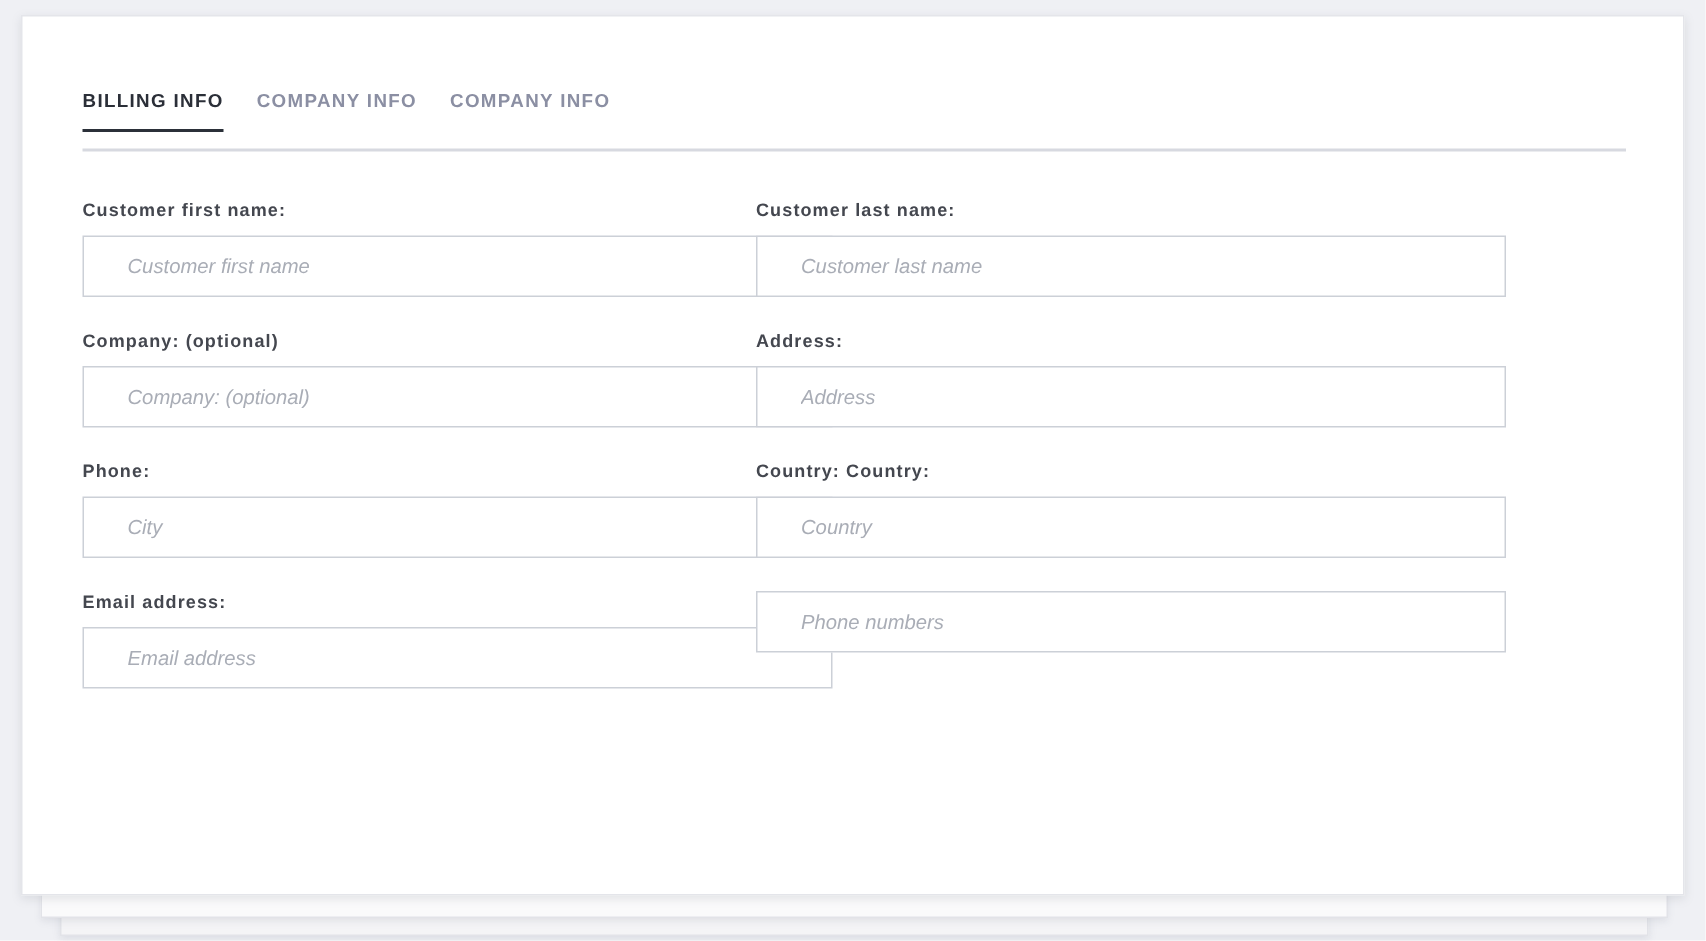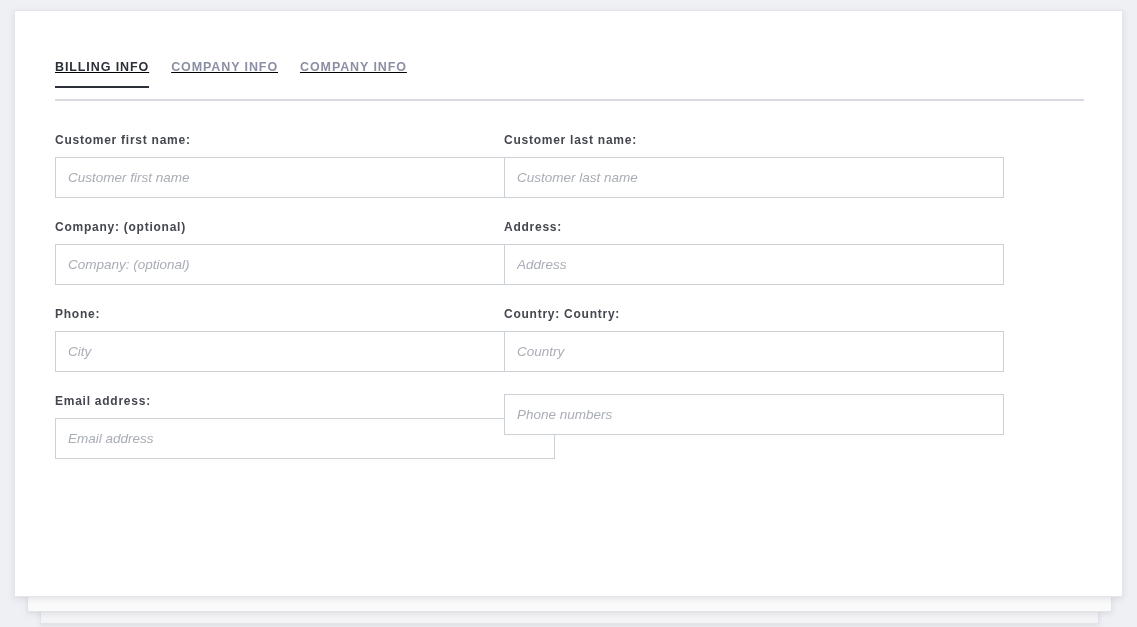--- a/index.html
+++ b/index.html
@@ -58,21 +58,20 @@
   .tabs {
     position: absolute;
     left: 40px;
     top: 48px;
     width: 1029px;
     height: 42px;
     border-bottom: 2px solid #d7d9e0;
     box-sizing: border-box;
     display: flex;
     align-items: flex-start;
-    text-decoration: underline;
   }
   .tab {
     font-size: 12.5px;
     font-weight: bold;
     letter-spacing: 0.9px;
     color: #8b8fa3;
     padding: 0 0 12px 0;
     margin-right: 22px;
     cursor: pointer;
     white-space: nowrap;
@@ -118,21 +117,21 @@
     margin-bottom: 10px;
     line-height: 14px;
   }
   .field-input {
     display: block;
     width: 500px;
     height: 41px;
     box-sizing: border-box;
     border: 1px solid #ccd0d7;
     background: #ffffff;
-    padding: 0 12px;
+    padding: 0 29px;
     font-family: "Liberation Sans", sans-serif;
     font-size: 13.5px;
     color: #0f172a;
     outline: none;
   }
   .field-input::placeholder {
     color: #a9adb6;
     font-style: italic;
     font-size: 13.5px;
     opacity: 1;

